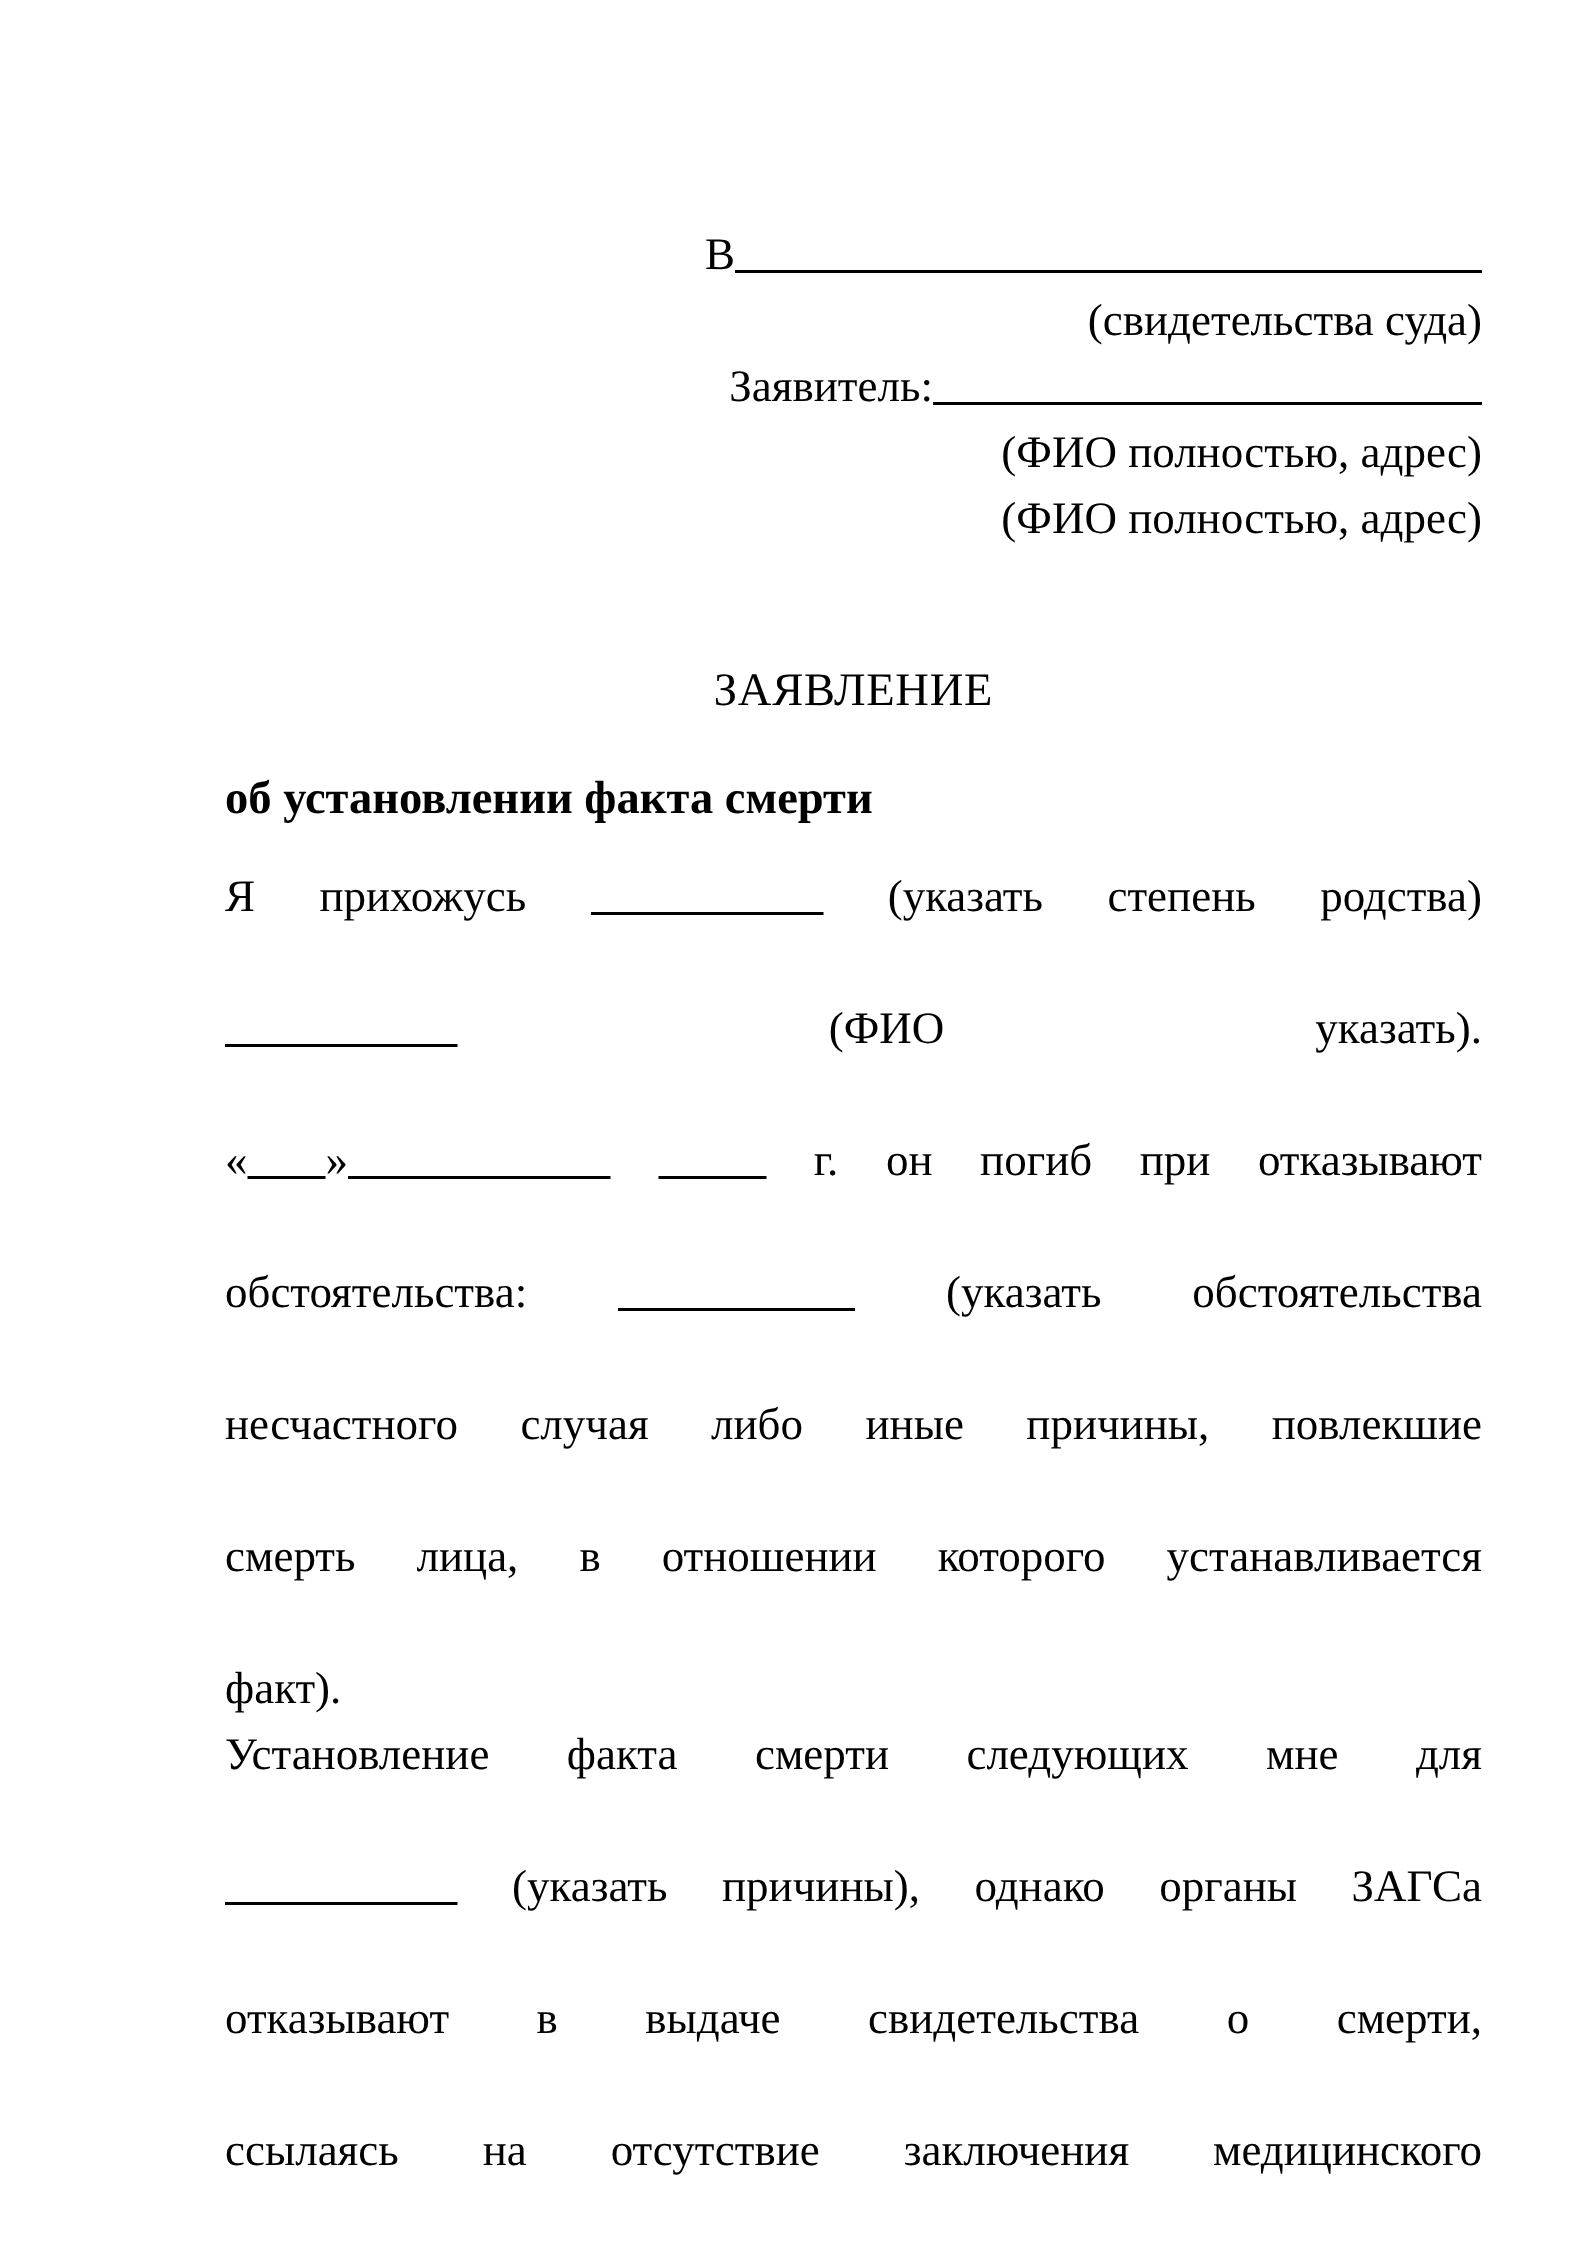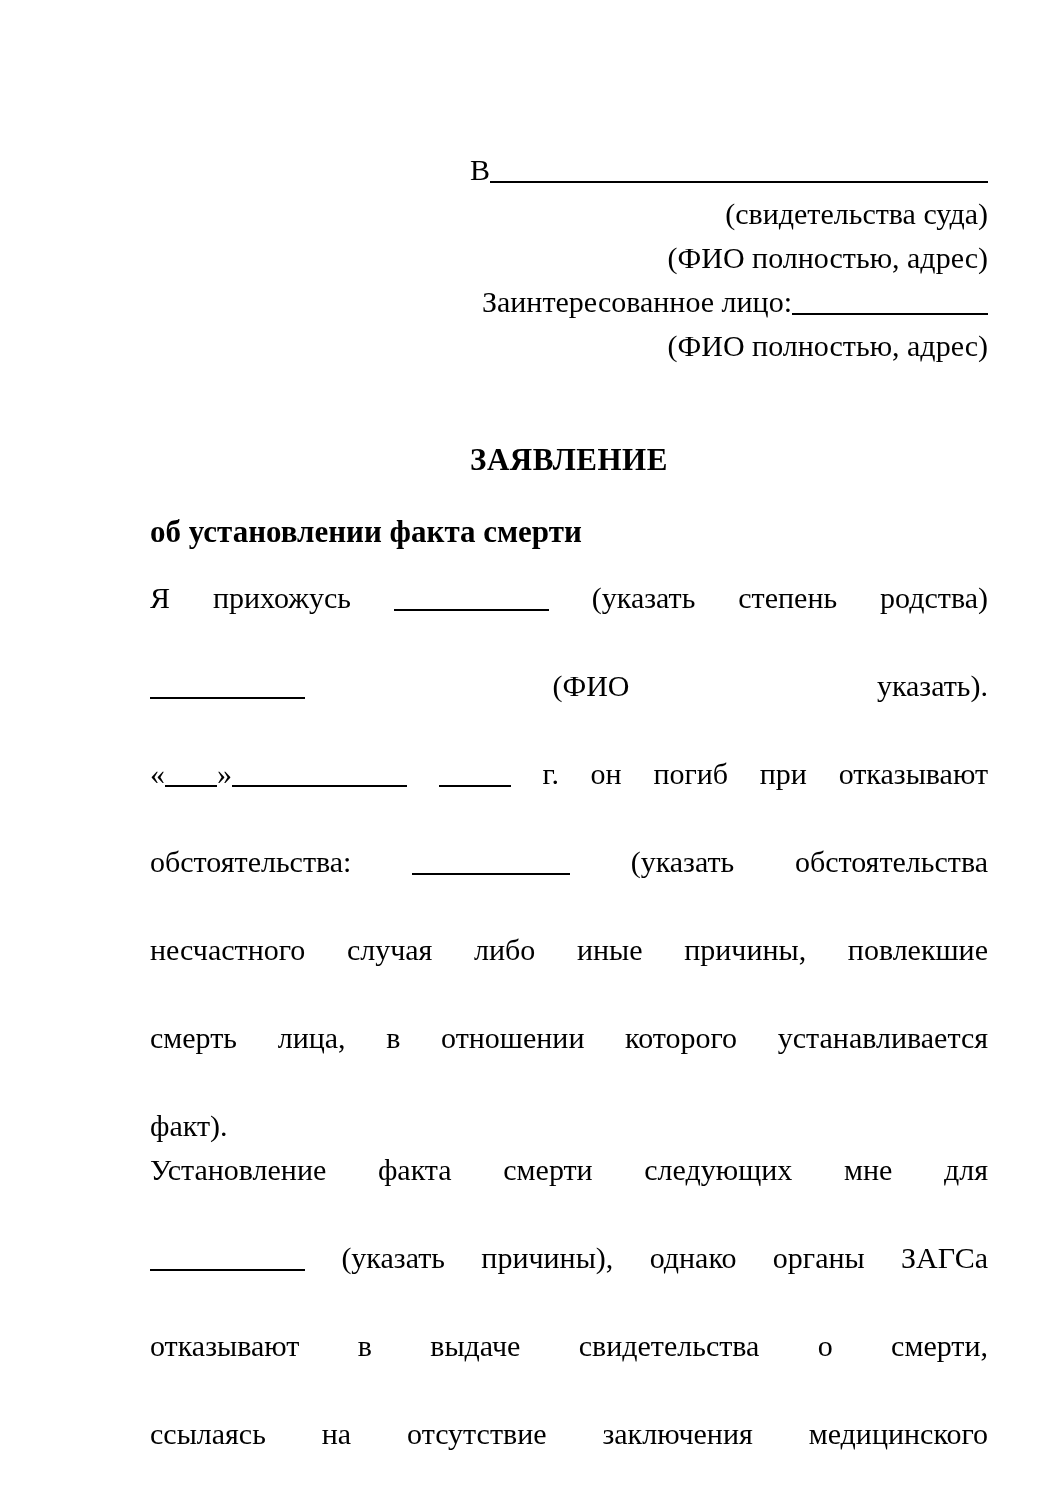--- a/index.html
+++ b/index.html
@@ -55,21 +55,21 @@
   .blank.w-person  { width: 196px; }
 
   
   .doc-title {
     position: absolute;
     left: 150px;
     top: 440px;
     width: 838px;
     text-align: center;
     font-size: 31px;
-    font-weight: bold;
+    font-weight: normal;
     letter-spacing: 0.5px;
     line-height: 40px;
   }
 
   .doc-subtitle {
     position: absolute;
     left: 150px;
     top: 512px;
     width: 838px;
     text-align: left;
@@ -118,26 +118,26 @@
 <div class="page">
 
   <div class="header-block">
 
     <div class="hdr-line">
       <span>В</span><span class="blank w-court"></span>
     </div>
 
     <div class="hdr-caption">(свидетельства суда)</div>
 
+    <div class="hdr-line">
+      <span>Заявитель:</span><span class="blank w-decl"></span>
+    </div>
 
     <div class="hdr-caption">(ФИО полностью, адрес)</div>
 
-    <div class="hdr-line">
-      <span>Заинтересованное лицо:</span><span class="blank w-person"></span>
-    </div>
 
     <div class="hdr-caption">(ФИО полностью, адрес)</div>
 
   </div>
 
   <div class="doc-title">ЗАЯВЛЕНИЕ</div>
   <div class="doc-subtitle">об установлении факта смерти</div>
 
   <div class="body-block">
 

